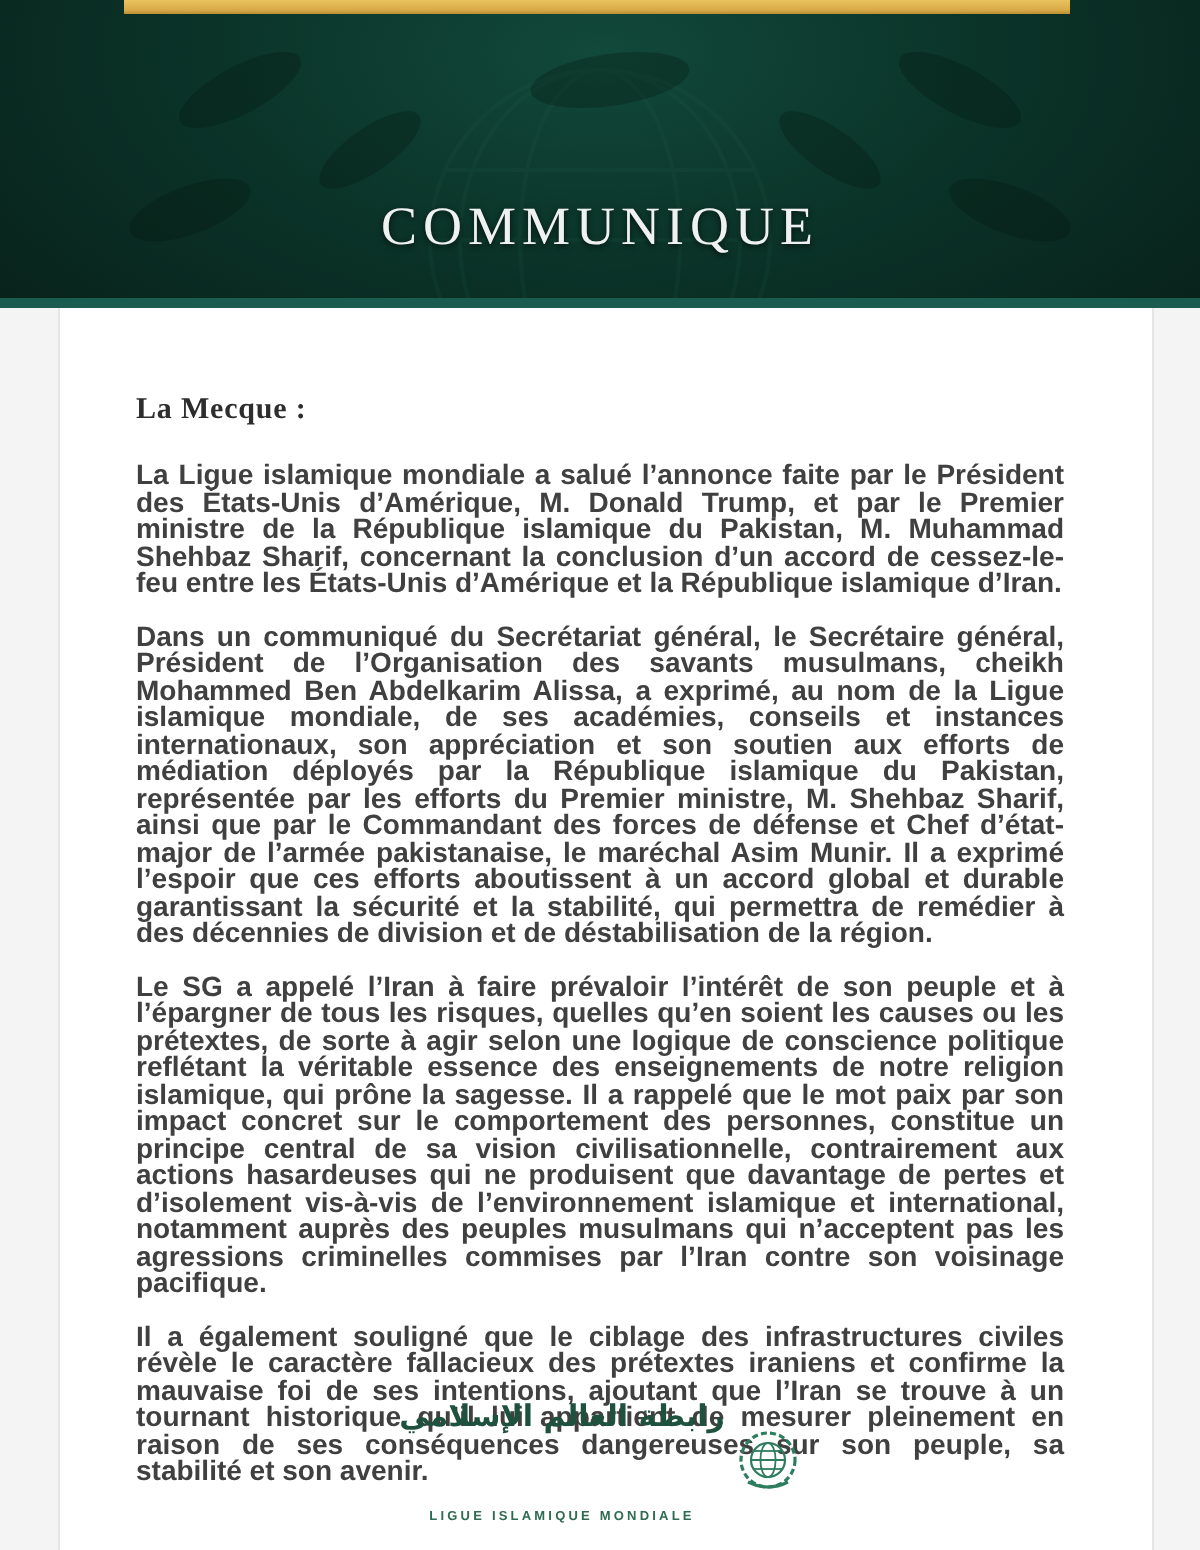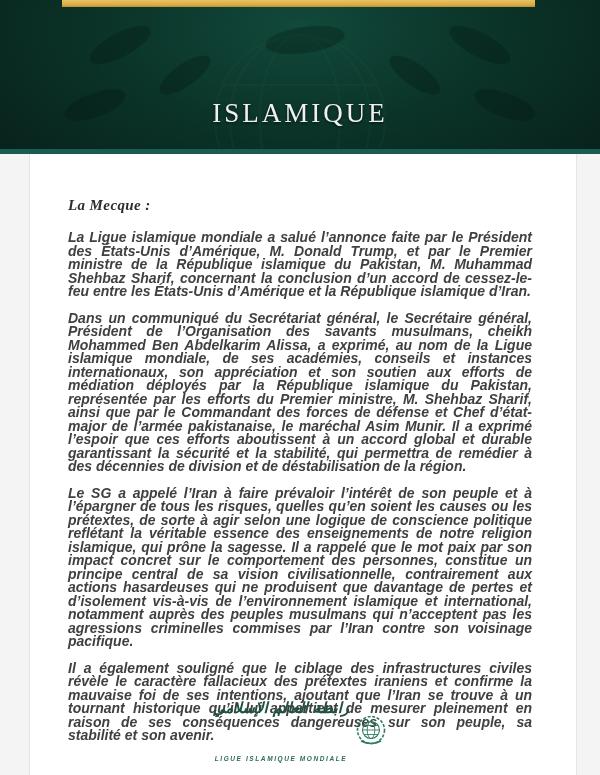--- a/index.html
+++ b/index.html
@@ -27,21 +27,20 @@
     color:#eef1ef;text-shadow:0 1px 3px rgba(0,0,0,.7);
   }
   .teal-band{
     position:absolute;left:0;top:149px;width:600px;height:5px;
     background:#1a5c50;
   }
   
   .page{
     position:absolute;left:0;top:154px;width:600px;height:621px;
     background:#ffffff;
-    font-style:italic;
   }
   .gutter{position:absolute;top:0;bottom:0;background:#f3f4f3;}
   .gutter.left{left:0;width:29px;border-right:1px solid #e4e6e5;}
   .gutter.right{right:0;width:23px;border-left:1px solid #e4e6e5;}
   .textblock{
     position:absolute;left:68px;top:43px;width:464px;
   }
   .dateline{
     font-family:"Liberation Serif",serif;
     font-size:15px;font-weight:700;color:#2d2d2d;
@@ -84,21 +83,21 @@
       <ellipse cx="120" cy="45" rx="34" ry="12" transform="rotate(-28 120 45)"></ellipse>
       <ellipse cx="185" cy="75" rx="30" ry="11" transform="rotate(-35 185 75)"></ellipse>
       <ellipse cx="95" cy="105" rx="32" ry="12" transform="rotate(-20 95 105)"></ellipse>
       <ellipse cx="480" cy="45" rx="34" ry="12" transform="rotate(28 480 45)"></ellipse>
       <ellipse cx="415" cy="75" rx="30" ry="11" transform="rotate(35 415 75)"></ellipse>
       <ellipse cx="505" cy="105" rx="32" ry="12" transform="rotate(20 505 105)"></ellipse>
       <ellipse cx="305" cy="40" rx="40" ry="13" transform="rotate(-8 305 40)"></ellipse>
     </g>
   </svg>
   <div class="gold-bar"></div>
-  <h1 class="title">ISLAMIQUE</h1>
+  <h1 class="title">COMMUNIQUE</h1>
 </div>
 <div class="teal-band"></div>
 
 <div class="page">
   <div class="gutter left"></div>
   <div class="gutter right"></div>
 
   <div class="textblock">
     <p class="dateline">La Mecque :</p>
     <p class="para">La Ligue islamique mondiale a salué l’annonce faite par le Président des États-Unis d’Amérique, M. Donald Trump, et par le Premier ministre de la République islamique du Pakistan, M. Muhammad Shehbaz Sharif, concernant la conclusion d’un accord de cessez-le-feu entre les États-Unis d’Amérique et la République islamique d’Iran.</p>

